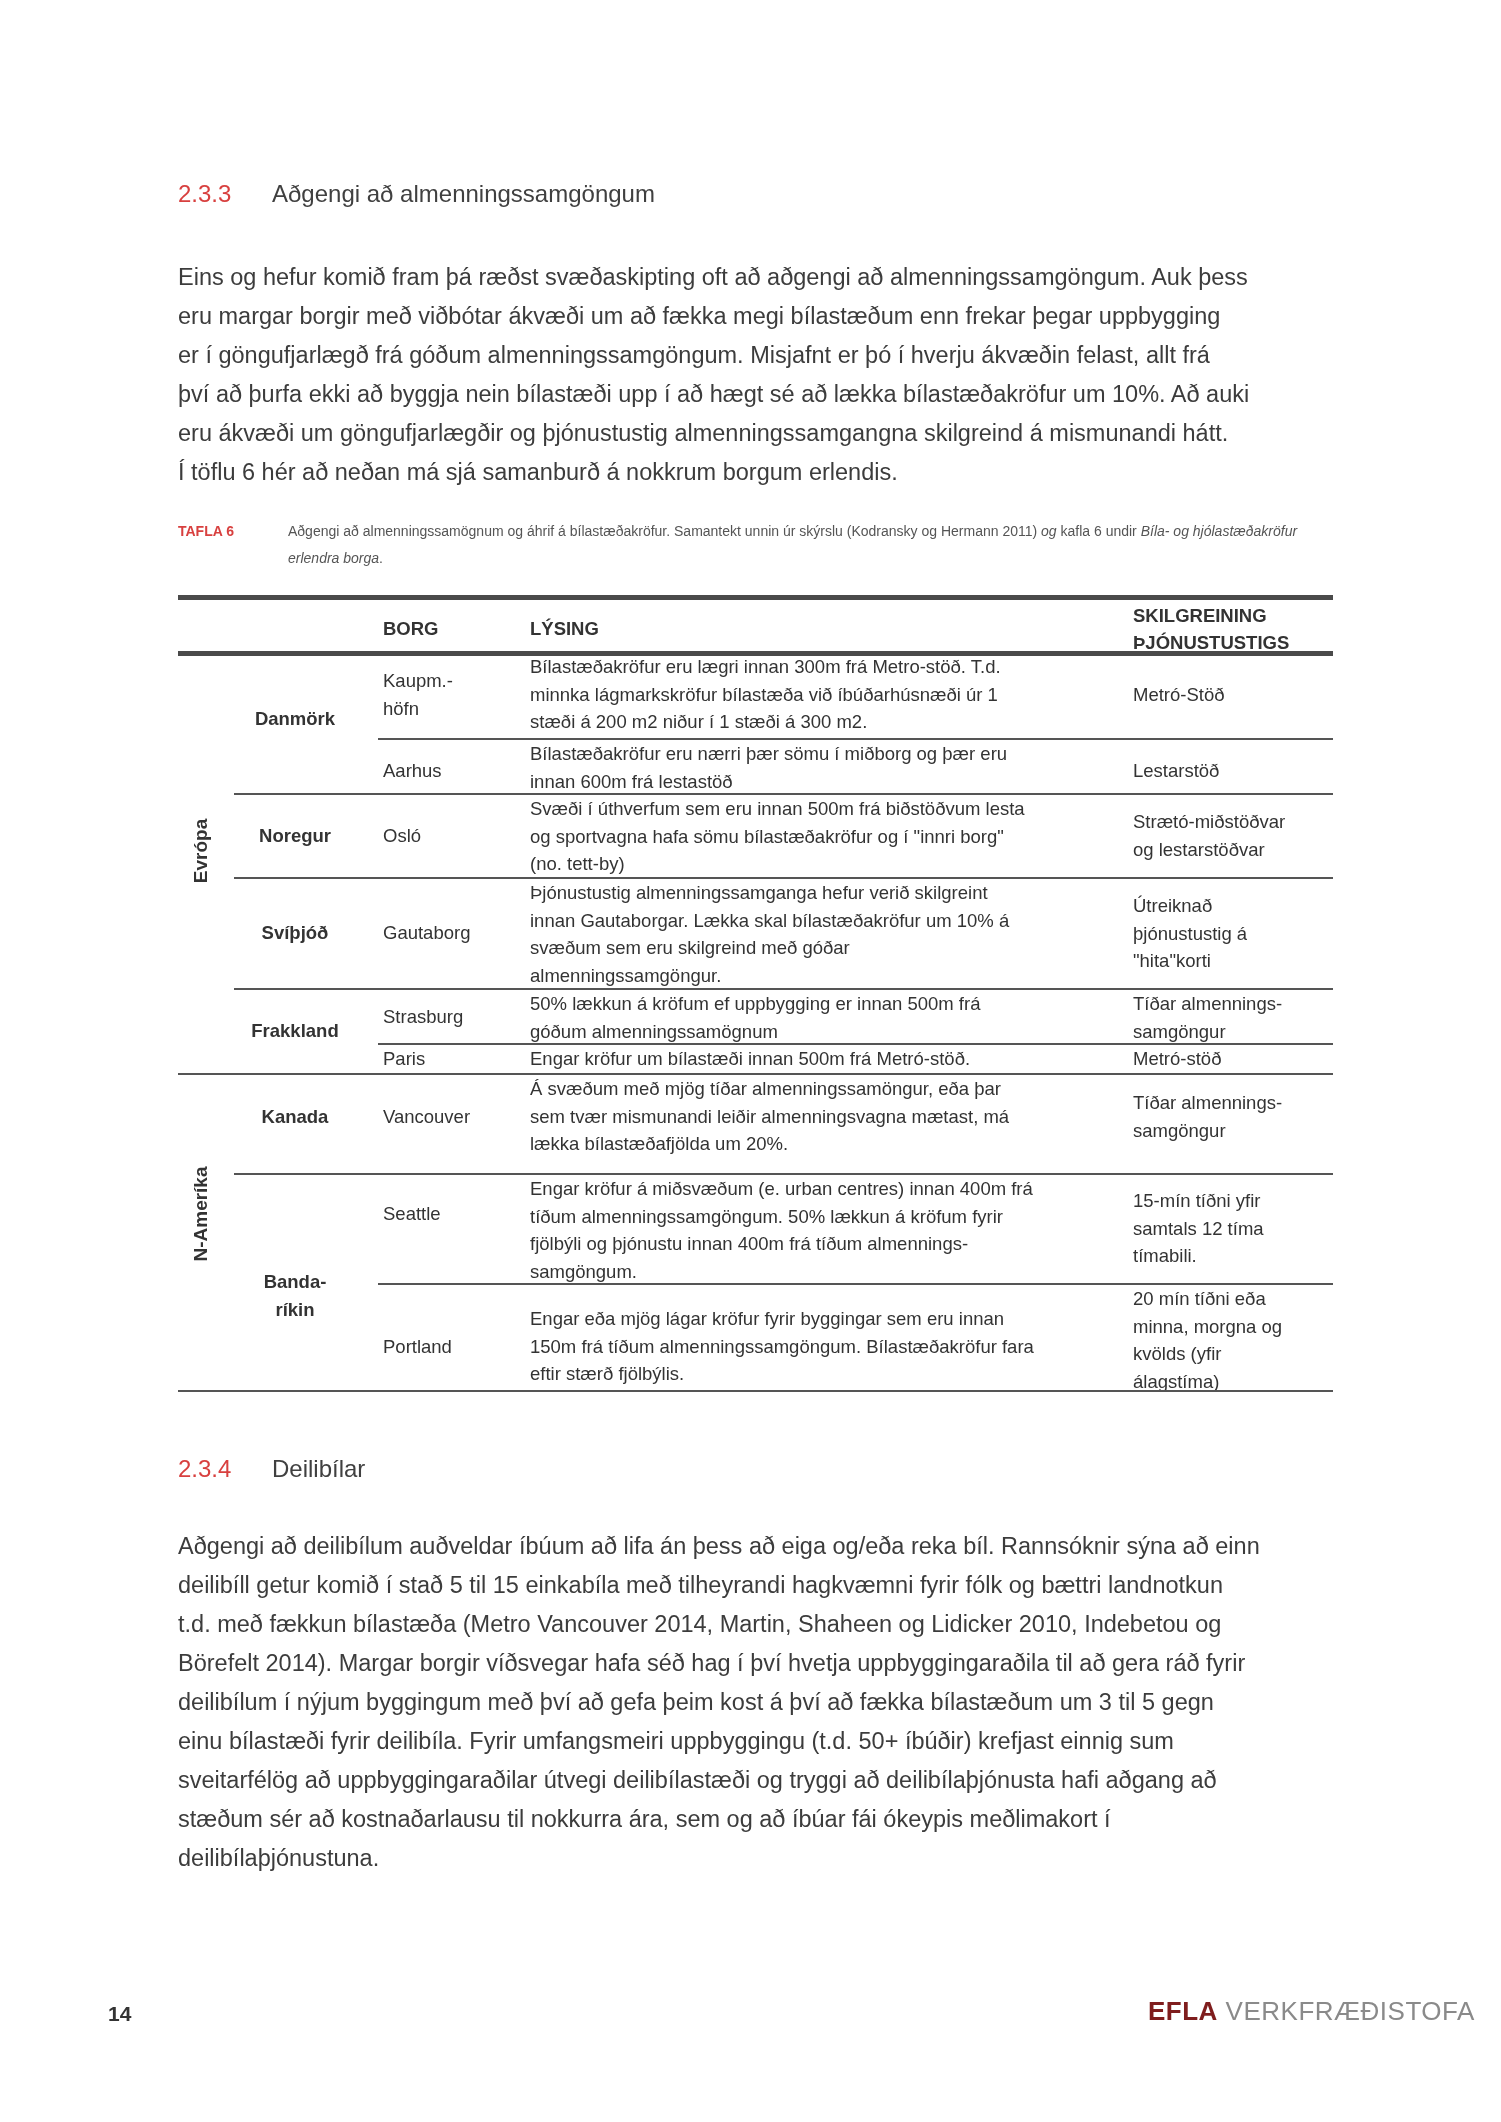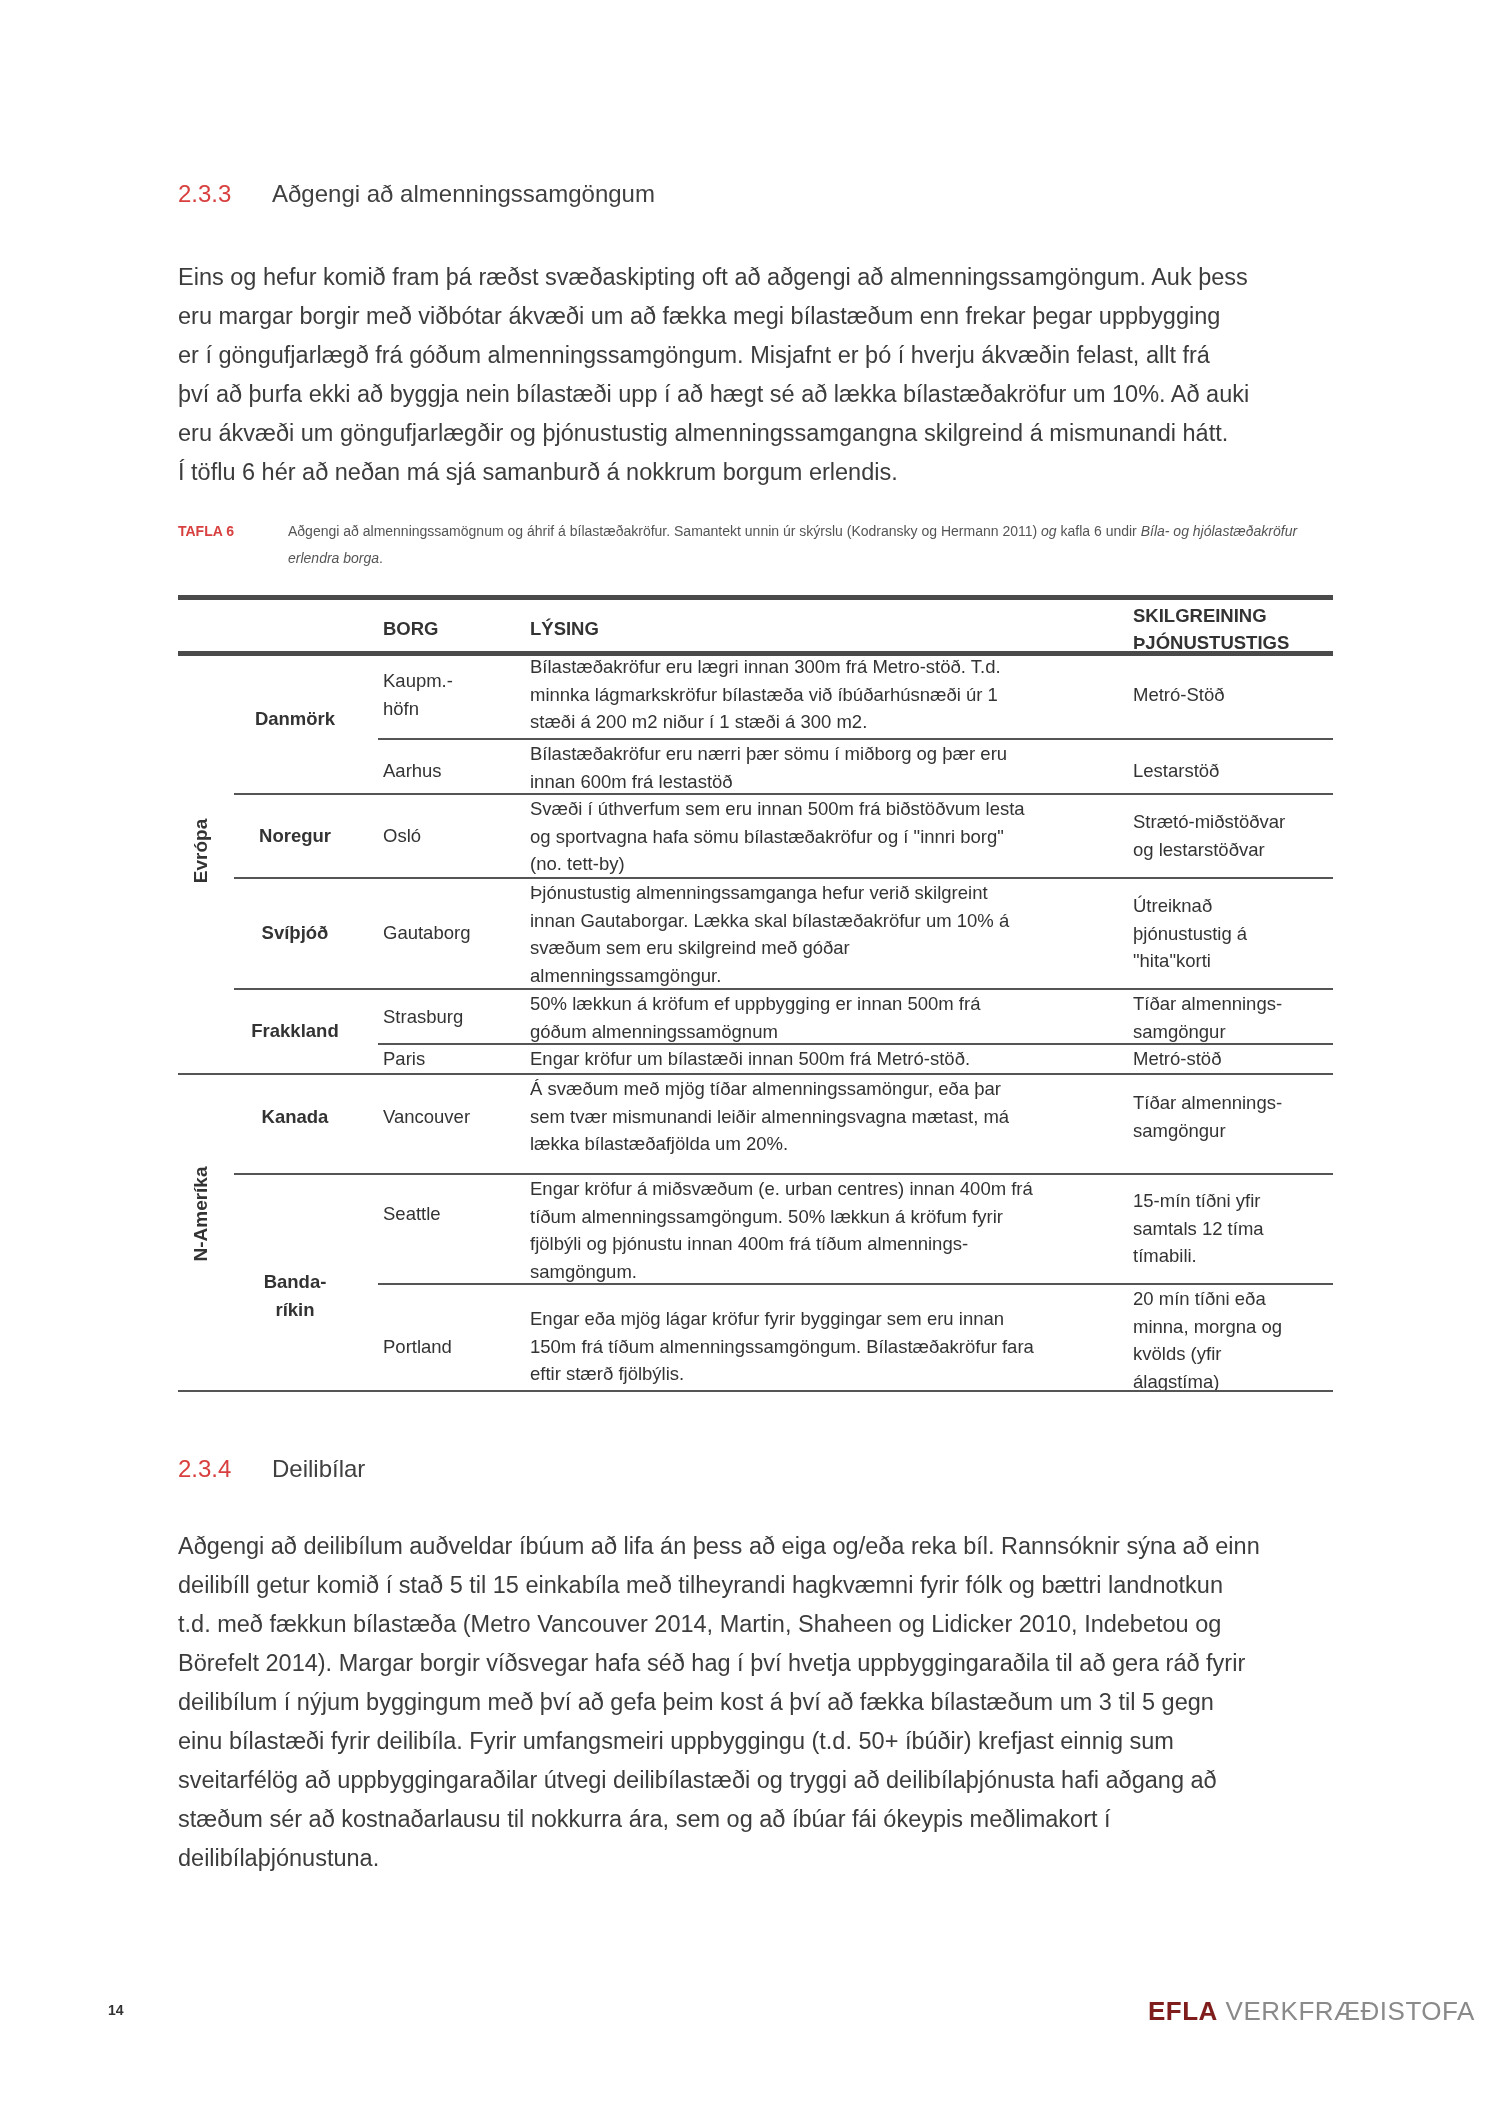--- a/index.html
+++ b/index.html
@@ -17,21 +17,21 @@
     .hline { position: absolute; background: #555; height: 1.5px; }
     .hline.thick { height: 5px; background: #4a4a4a; }
     .cell { position: absolute; line-height: 27.5px; }
     .th { font-weight: bold; color: #333; font-size: 18.5px; line-height: 27px; }
     .country { font-weight: bold; text-align: center; width: 130px; left: 52px; }
     .city { left: 205px; width: 130px; }
     .desc { left: 352px; width: 570px; }
     .skil { left: 955px; width: 200px; }
     .region { position: absolute; font-weight: bold; font-size: 19px; transform: rotate(-90deg); transform-origin: center center; white-space: nowrap; text-align: center; width: 200px; }
 
-    .footer-num { position: absolute; left: 108px; top: 2002px; font-weight: bold; font-size: 14px; color: #333; }
+    .footer-num { position: absolute; left: 108px; top: 2002px; font-weight: bold; font-size: 21px; color: #333; }
     .footer-logo { position: absolute; left: 1148px; top: 1996px; font-size: 26px; letter-spacing: 0.5px; }
     .footer-logo .efla { color: #7f1d1d; font-weight: bold; }
     .footer-logo .verk { color: #8a8a8a; font-weight: normal; }
   </style>
 </head>
 <body>
 
 <div class="page">
 
   <div class="h3" style="top:180px;">

